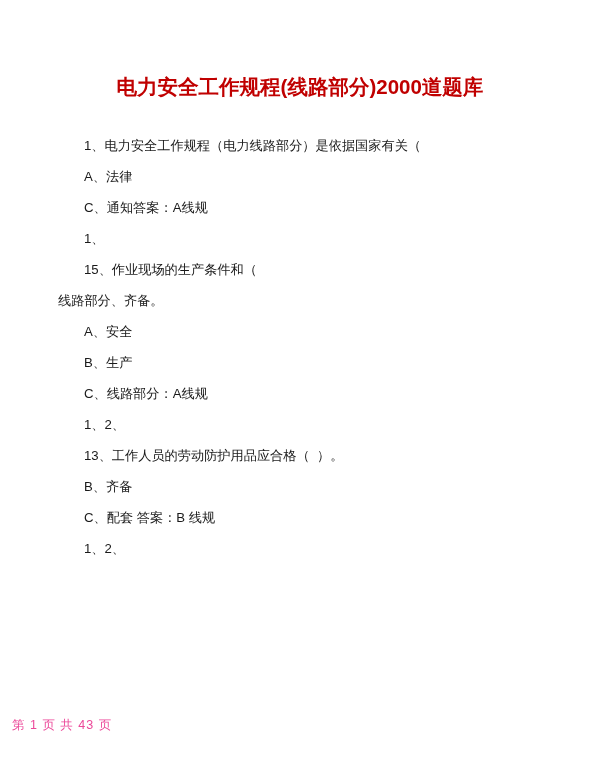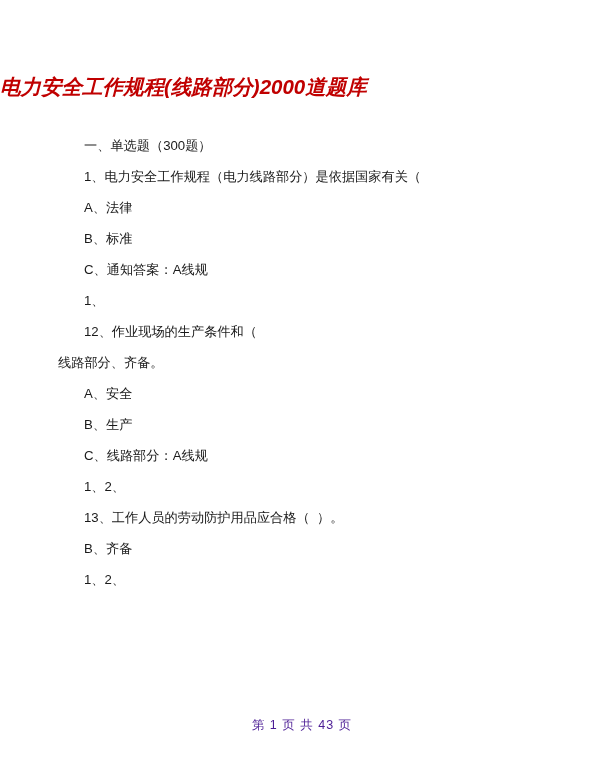--- a/index.html
+++ b/index.html
@@ -19,25 +19,25 @@
     height: 776px;
     background: #ffffff;
     box-sizing: border-box;
     padding: 0;
   }
   .doc-title {
     color: #c00000;
     font-family: "Liberation Sans", sans-serif;
     font-weight: bold;
     font-size: 20.5px;
+    text-align: center;
     letter-spacing: 0px;
     margin: 0;
     padding-top: 75px;
     line-height: 1.2;
-    font-style: italic;
   }
   .body-block {
     padding: 0 58px 0 58px;
     margin-top: 30px;
   }
   .para {
     color: #1a1a1a;
     font-size: 13.2px;
     line-height: 31px;
     margin: 0;
@@ -45,50 +45,49 @@
     font-family: "Liberation Sans", sans-serif;
   }
   .para.indent {
     text-indent: 26px;
   }
   .para.noindent {
     text-indent: 0;
   }
   .footer {
     position: absolute;
-    left: 4px;
+    left: 12px;
     right: 0;
     bottom: 42px;
-    text-align: center;
-    color: #4c1d95;
+    text-align: left;
+    color: #ec4899;
     font-size: 12.5px;
     letter-spacing: 1px;
     font-family: "Liberation Sans", sans-serif;
   }
 </style>
 </head>
 <body>
 
 <div class="page">
 
   <h1 class="doc-title">电力安全工作规程(线路部分)2000道题库</h1>
 
   <div class="body-block">
-    <p class="para indent">一、单选题（300题）</p>
     <p class="para indent">1、电力安全工作规程（电力线路部分）是依据国家有关（</p>
     <p class="para indent">A、法律</p>
-    <p class="para indent">B、标准</p>
     <p class="para indent">C、通知答案：A线规</p>
     <p class="para indent">1、</p>
-    <p class="para indent">12、作业现场的生产条件和（</p>
+    <p class="para indent">15、作业现场的生产条件和（</p>
     <p class="para noindent">线路部分、齐备。</p>
     <p class="para indent">A、安全</p>
     <p class="para indent">B、生产</p>
     <p class="para indent">C、线路部分：A线规</p>
     <p class="para indent">1、2、</p>
     <p class="para indent">13、工作人员的劳动防护用品应合格（  ）。</p>
     <p class="para indent">B、齐备</p>
+    <p class="para indent">C、配套 答案：B 线规</p>
     <p class="para indent">1、2、</p>
   </div>
 
   <div class="footer">第 1 页 共 43 页</div>
 
 </div>
 
 </body></html>

